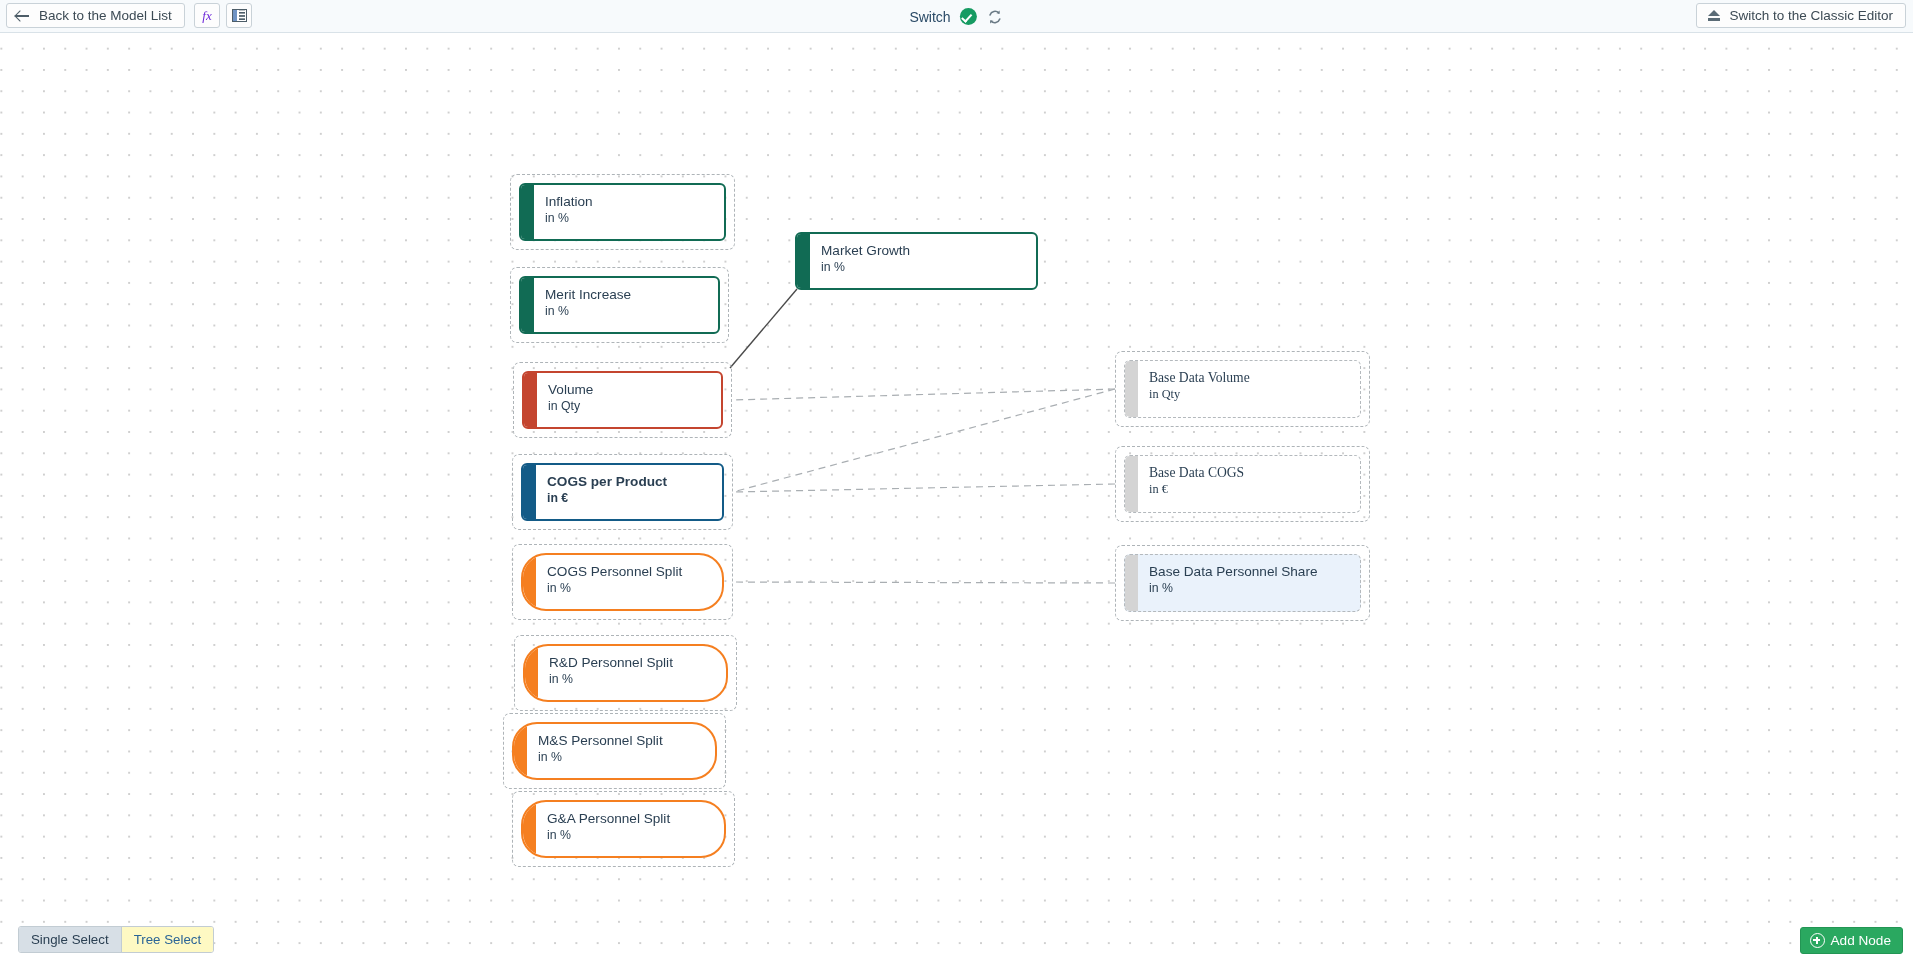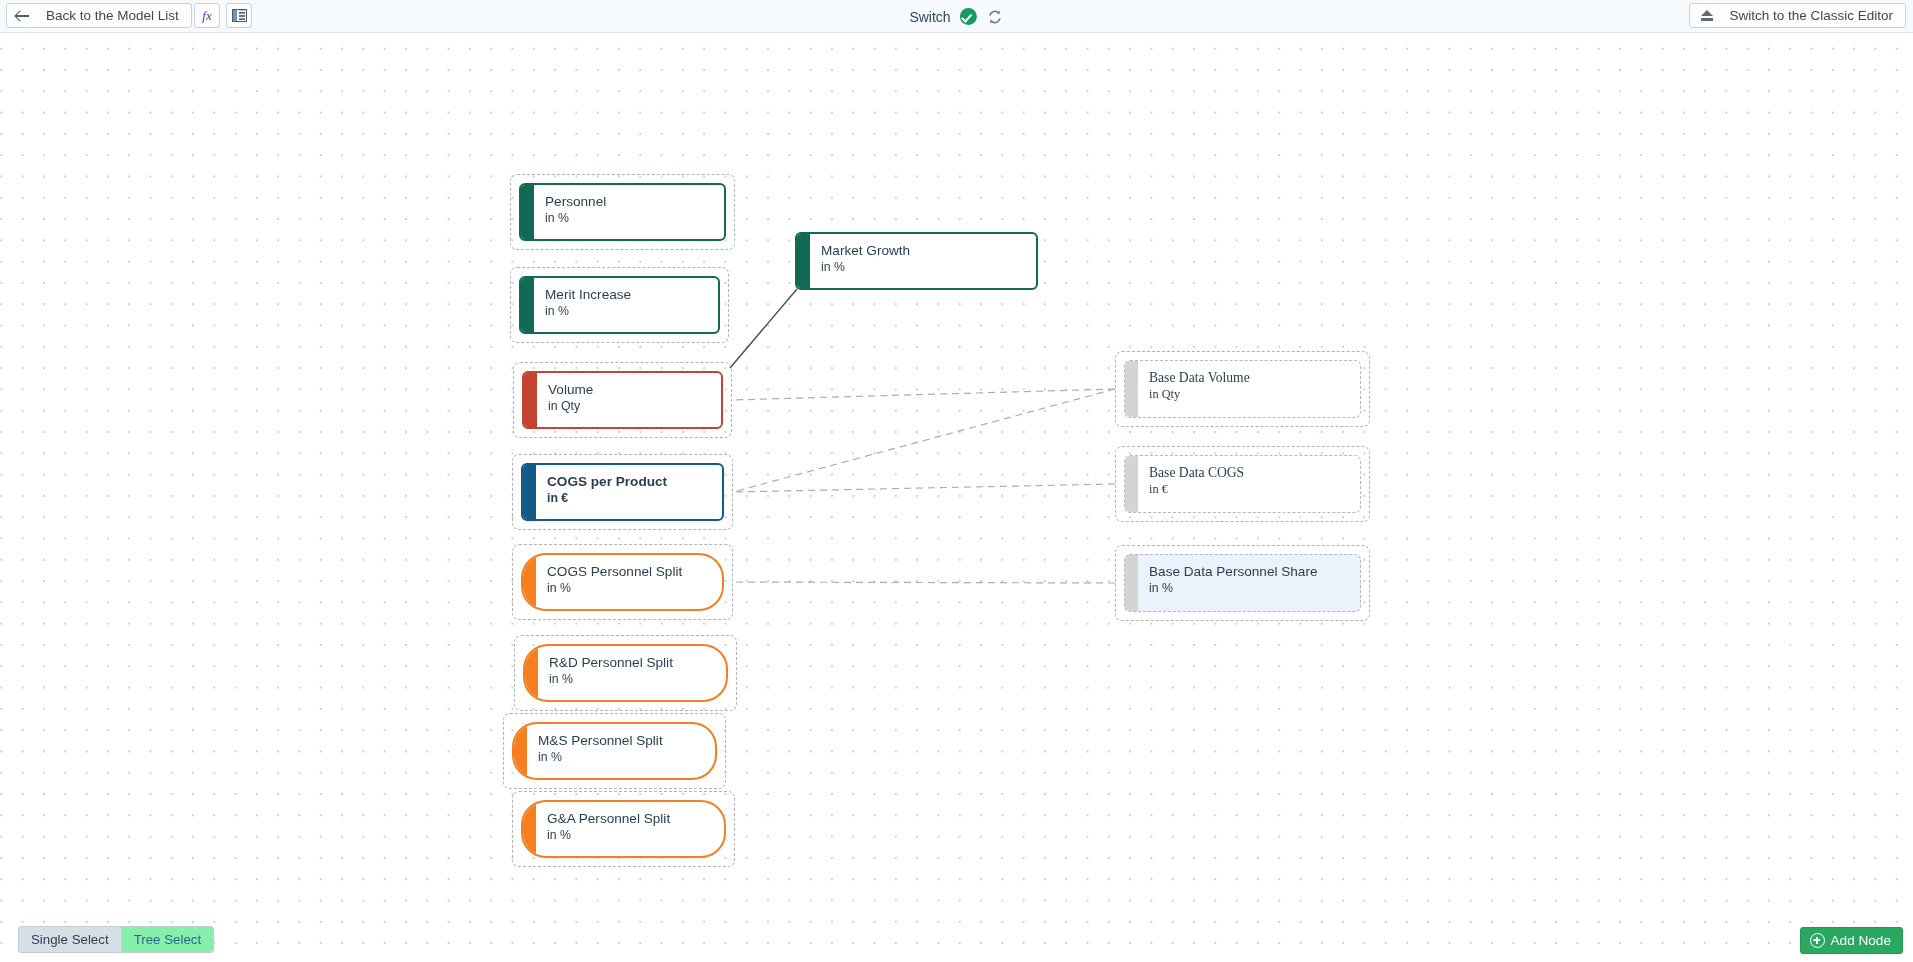--- a/index.html
+++ b/index.html
@@ -15,21 +15,21 @@
   
   .topbar {
     position: absolute; left: 0; top: 0;
     width: 1913px; height: 33px;
     background: #f7fafc;
     border-bottom: 1px solid #d9e2e8;
     z-index: 40;
   }
   .tb-btn {
     position: absolute;
-    display: flex; align-items: center; gap: 15px;
+    display: flex; align-items: center; gap: 8px;
     background: #fdfdfd;
     border: 1px solid #c9d2d8;
     border-radius: 3px;
     color: #3c4a54;
     font-size: 13.5px;
     cursor: pointer;
     user-select: none;
     white-space: nowrap;
   }
 
@@ -146,21 +146,21 @@
   .v-gray-hl .accent { background:#d4d4d4; }
 
   
   .seg-group {
     position: absolute; left: 18px; bottom: 9px;
     display: flex; border-radius: 3px; overflow: hidden;
     border: 1px solid #c2ccd3; z-index: 30; margin-top: 32px;
   }
   .seg {
     padding: 5px 12px; font-size: 13.3px; color: #2a6496;
-    background: #86efac; cursor: pointer; user-select: none;
+    background: #fef9c3; cursor: pointer; user-select: none;
     border-right: 1px solid #c2ccd3; white-space: nowrap;
   }
   .seg:last-child { border-right: none; }
   .seg.active { background: #d7dfe6; color: #2a3f52; }
 
   #add-node-btn {
     position: absolute; right: 10px; bottom: 8px;
     display: flex; align-items: center; gap: 6px;
     background: #2aa860; border: 1px solid #239554;
     border-radius: 3px; color: #fff; font-size: 13.6px;
@@ -221,21 +221,21 @@
       <line x1="1115" y1="356" x2="732" y2="367" stroke="#a9aeb2" stroke-width="1.2" stroke-dasharray="7 5"></line>
       <line x1="1115" y1="356" x2="733" y2="459" stroke="#a9aeb2" stroke-width="1.2" stroke-dasharray="7 5"></line>
       <line x1="1115" y1="451" x2="733" y2="459" stroke="#a9aeb2" stroke-width="1.2" stroke-dasharray="7 5"></line>
       <line x1="1115" y1="550" x2="733" y2="549" stroke="#a9aeb2" stroke-width="1.2" stroke-dasharray="7 5"></line>
     </svg>
   <div id="node-layer">
       <div class="node-wrap" style="left: 510px; top: 141px; width: 225px; height: 76px;">
         <div class="node-sel"></div>
         <div class="node v-green" style="left: 9px; top: 9px; width: 207px; height: 58px;">
           <div class="accent"></div>
-          <div class="n-title">Personnel</div>
+          <div class="n-title">Inflation</div>
           <div class="n-unit">in %</div>
         </div>
       </div>
       <div class="node-wrap" style="left: 510px; top: 234px; width: 219px; height: 76px;">
         <div class="node-sel"></div>
         <div class="node v-green" style="left: 9px; top: 9px; width: 201px; height: 58px;">
           <div class="accent"></div>
           <div class="n-title">Merit Increase</div>
           <div class="n-unit">in %</div>
         </div>

